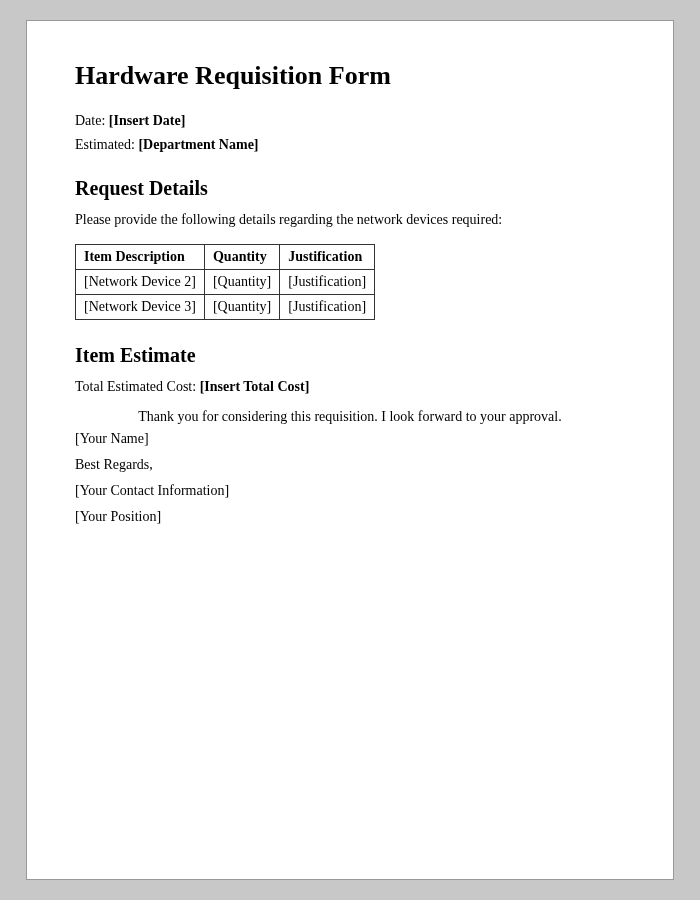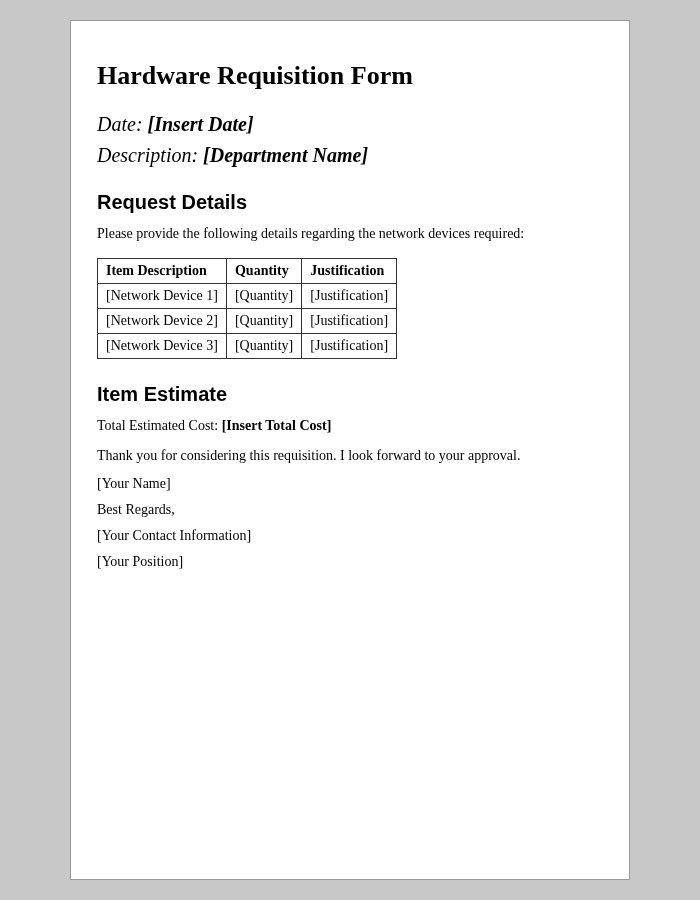--- a/index.html
+++ b/index.html
@@ -11,52 +11,51 @@
     body {
       background: #c8c8c8;
       display: flex;
       justify-content: center;
       align-items: center;
       min-height: 100vh;
       font-family: "Times New Roman", Times, serif;
     }
 
     .page {
-      width: 560px;
+      width: 648px;
       min-height: 860px;
       background: #ffffff;
       border: 1px solid #999;
-      padding: 40px 26px;
+      padding: 40px 48px;
       position: relative;
     }
 
     .form-title {
       font-size: 26px;
       font-weight: bold;
       margin-bottom: 22px;
       font-family: "Times New Roman", Times, serif;
     }
 
     .meta-line {
-      font-size: 20px;
+      font-size: 14px;
       margin-bottom: 8px;
       font-family: "Times New Roman", Times, serif;
-      font-style: italic;
     }
 
     .meta-line .bold-placeholder {
       font-weight: bold;
     }
 
     .section-heading {
       font-size: 20px;
       font-weight: bold;
       margin-top: 24px;
       margin-bottom: 12px;
-      font-family: Liberation Sans, sans-serif;
+      font-family: Liberation Serif, serif;
     }
 
     .intro-text {
       font-size: 14px;
       margin-bottom: 12px;
       font-family: "Times New Roman", Times, serif;
     }
 
     .req-table {
       border-collapse: collapse;
@@ -83,22 +82,23 @@
       font-family: "Times New Roman", Times, serif;
     }
 
     .total-line .bold-placeholder {
       font-weight: bold;
       margin-top: 44px;
     }
 
     .body-text {
       font-size: 14px;
-      margin-bottom: 12px;
+      margin-bottom: 6px;
       font-family: "Times New Roman", Times, serif;
+      text-align: center;
     }
 
     .signature-block {
       margin-top: 4px;
     }
 
     .sig-line {
       font-size: 14px;
       margin-bottom: 10px;
       font-family: "Times New Roman", Times, serif;
@@ -111,42 +111,37 @@
 
   <h1 class="form-title">Hardware Requisition Form</h1>
 
   <p class="meta-line">
     <span>Date: </span>
     <span class="bold-placeholder">[Insert Date]</span>
   </p>
 
 
   <p class="meta-line">
-    <span>Description: </span>
+    <span>Estimated: </span>
     <span class="bold-placeholder">[Department Name]</span>
   </p>
 
   <h2 class="section-heading">Request Details</h2>
 
   <p class="intro-text">Please provide the following details regarding the network devices required:</p>
 
   <table class="req-table">
     <thead>
       <tr>
         <th>Item Description</th>
         <th>Quantity</th>
         <th>Justification</th>
       </tr>
     </thead>
     <tbody id="table-body">
-    <tr>
-          <td>[Network Device 1]</td>
-          <td>[Quantity]</td>
-          <td>[Justification]</td>
-        </tr>
         <tr>
           <td>[Network Device 2]</td>
           <td>[Quantity]</td>
           <td>[Justification]</td>
         </tr>
         <tr>
           <td>[Network Device 3]</td>
           <td>[Quantity]</td>
           <td>[Justification]</td>
         </tr>

